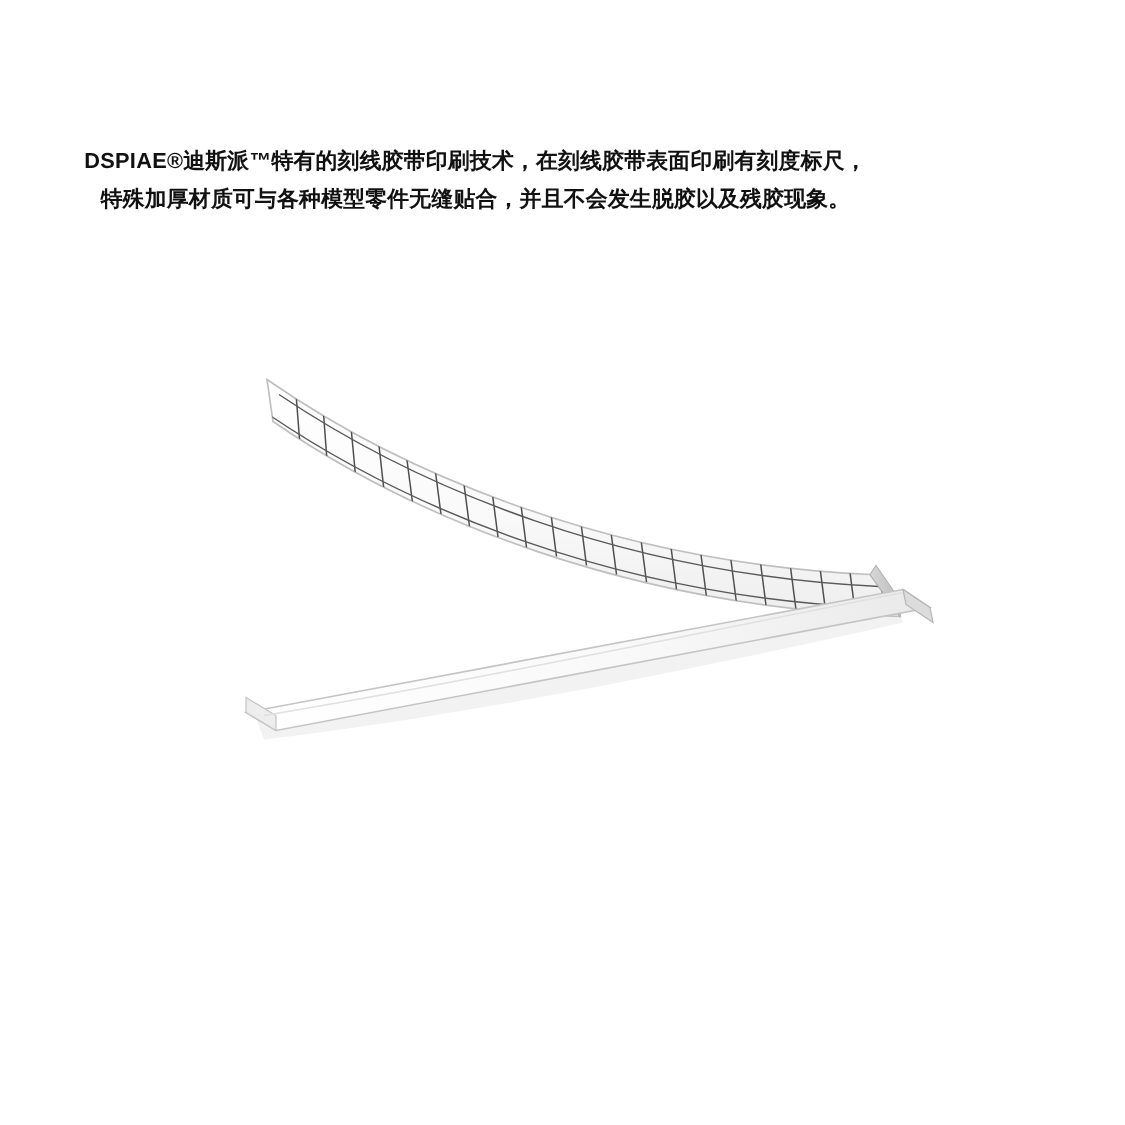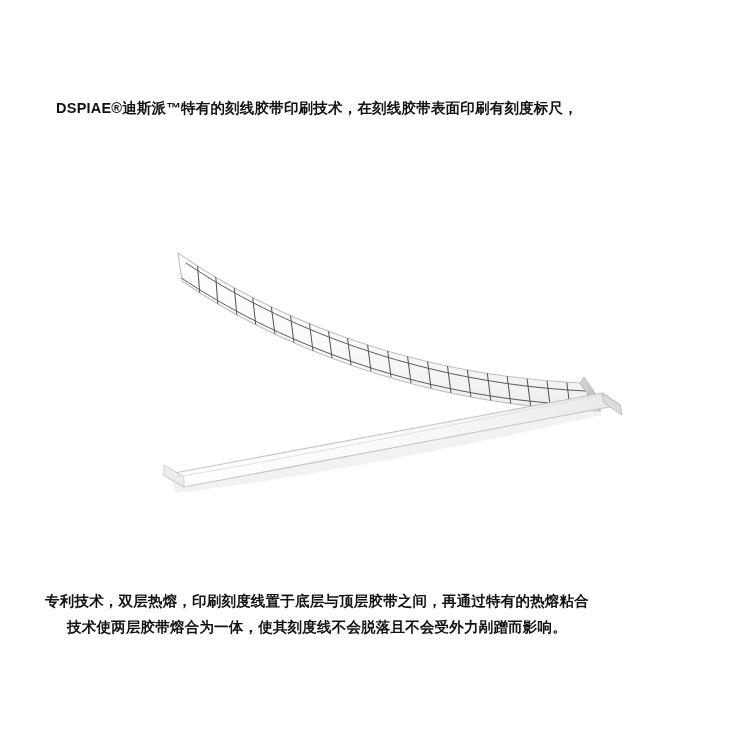--- a/index.html
+++ b/index.html
@@ -68,20 +68,21 @@
     white-space: nowrap;
   }
 </style>
 </head>
 <body>
 
 <div class="page">
 
   <div class="text-block top-text">
     <span class="line">DSPIAE®迪斯派™特有的刻线胶带印刷技术，在刻线胶带表面印刷有刻度标尺，</span>
+    <span class="line">特殊加厚材质可与各种模型零件无缝贴合，并且不会发生脱胶以及残胶现象。</span>
   </div>
 
   <div class="product">
     <span class="caption-hidden">两条透明刻线胶带，其中一条表面印有1mm间隔的刻度标尺方格</span>
     <svg viewBox="0 0 540 290" xmlns="http://www.w3.org/2000/svg">
       <defs>
         <linearGradient id="tapeGrad" x1="0" y1="0" x2="0" y2="1">
           <stop offset="0%" stop-color="#ffffff"></stop>
           <stop offset="55%" stop-color="#fafafa"></stop>
           <stop offset="100%" stop-color="#eeeeee"></stop>
@@ -136,18 +137,14 @@
 
       <g>
         <path d="M 492,168 L 510,180 L 74,262 L 54,250 Z" fill="url(#tapeGrad2)" stroke="#c4c4c4" stroke-width="1.1"></path>
         <path d="M 492,168 L 510,180 L 512,190 L 494,178 Z" fill="#dcdcdc" stroke="#b5b5b5" stroke-width="0.8"></path>
         <path d="M 74,262 L 54,250 L 54,240 L 74,252 Z" fill="#ededed" stroke="#c4c4c4" stroke-width="0.8"></path>
         <path d="M 66,252 C 200,230 380,192 492,170" stroke="#e0e0e0" stroke-width="1" fill="none"></path>
       </g>
     </svg>
   </div>
 
-  <div class="text-block bottom-text">
-    <span class="line">专利技术，双层热熔，印刷刻度线置于底层与顶层胶带之间，再通过特有的热熔粘合</span>
-    <span class="line">技术使两层胶带熔合为一体，使其刻度线不会脱落且不会受外力剐蹭而影响。</span>
-  </div>
 
 </div>
 
 </body></html>

